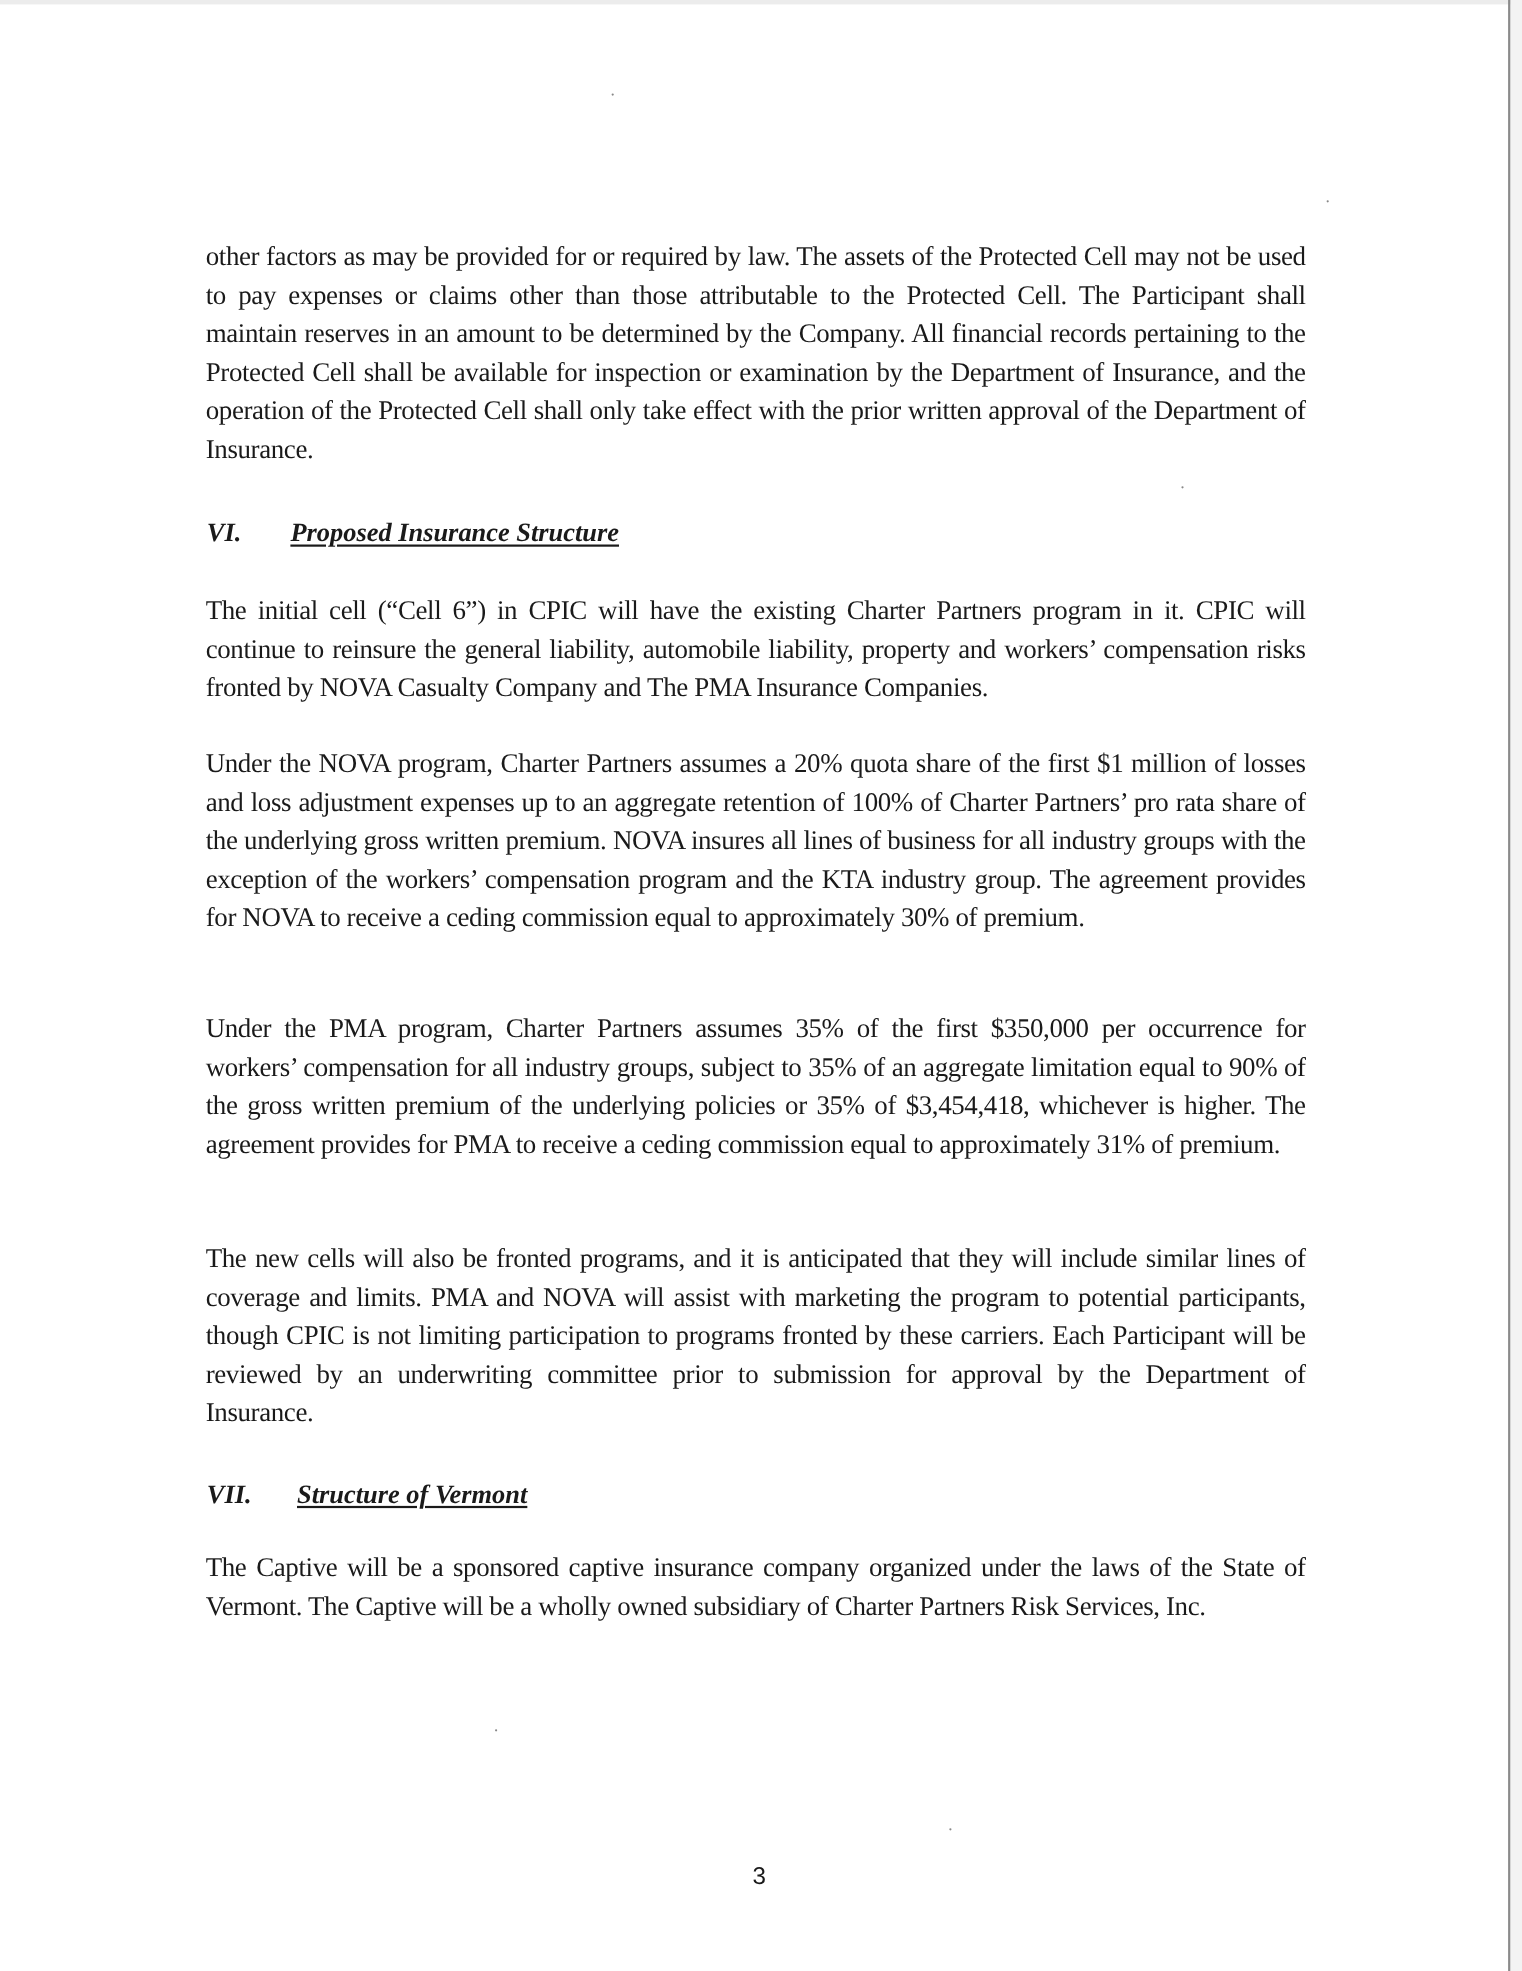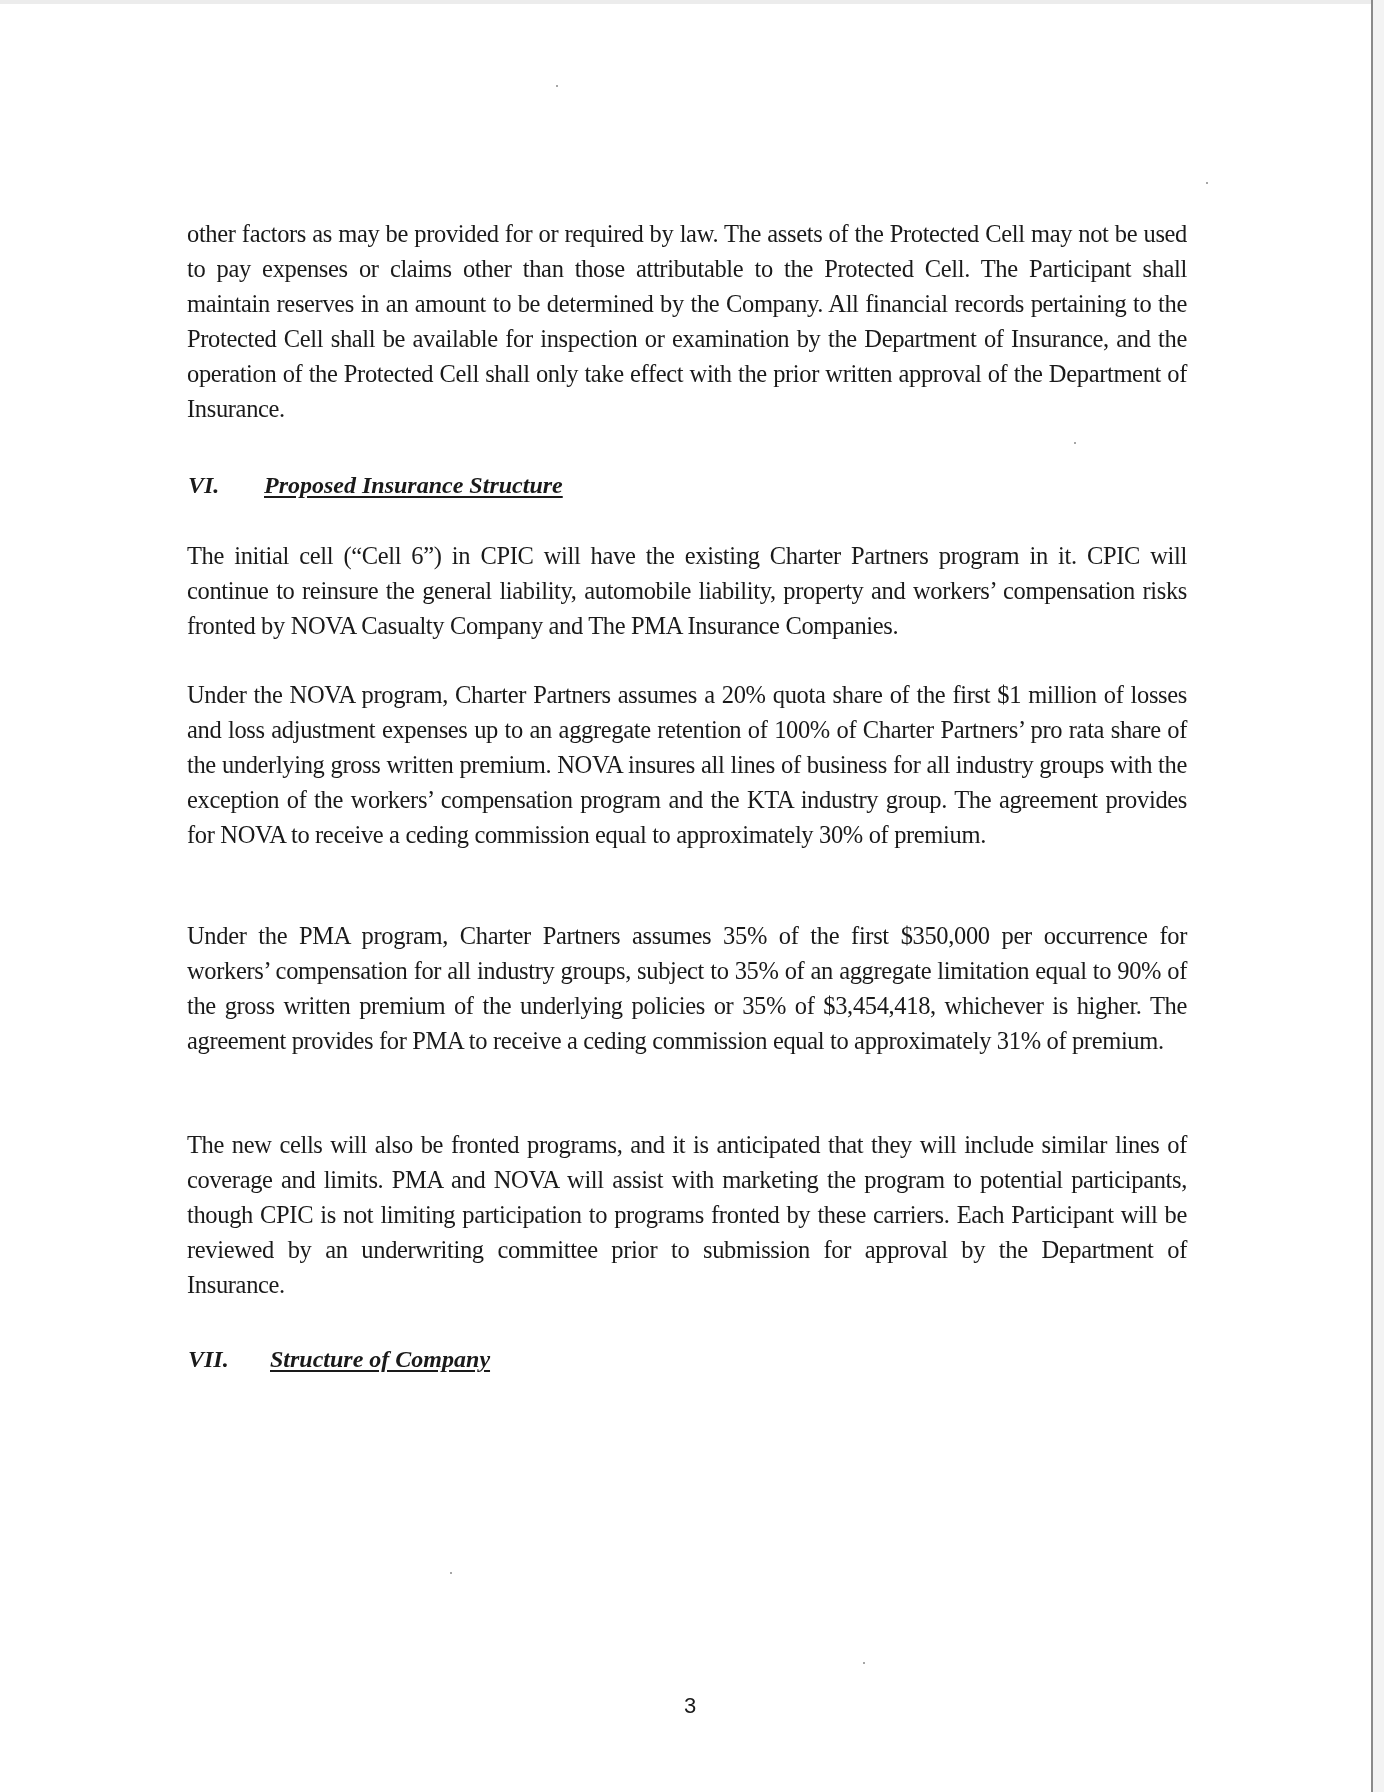--- a/index.html
+++ b/index.html
@@ -51,23 +51,24 @@
   <p class="para" style="top:538px;">The initial cell (“Cell 6”) in CPIC will have the existing Charter Partners program in it.  CPIC will continue to reinsure the general liability, automobile liability, property and workers’ compensation risks fronted by NOVA Casualty Company and The PMA Insurance Companies.</p>
 
   <p class="para" style="top:677px;">Under the NOVA program, Charter Partners assumes a 20% quota share of the first $1 million of losses and loss adjustment expenses up to an aggregate retention of 100% of Charter Partners’ pro rata share of the underlying gross written premium.  NOVA insures all lines of business for all industry groups with the exception of the workers’ compensation program and the KTA industry group.  The agreement provides for NOVA to receive a ceding commission equal to approximately 30% of premium.</p>
 
   <p class="para" style="top:918px;">Under the PMA program, Charter Partners assumes 35% of the first $350,000 per occurrence for workers’ compensation for all industry groups, subject to 35% of an aggregate limitation equal to 90% of the gross written premium of the underlying policies or 35% of $3,454,418, whichever is higher. The agreement provides for PMA to receive a ceding commission equal to approximately 31% of premium.</p>
 
   <p class="para" style="top:1127px;">The new cells will also be fronted programs, and it is anticipated that they will include similar lines of coverage and limits.  PMA and NOVA will assist with marketing the program to potential participants, though CPIC is not limiting participation to programs fronted by these carriers.  Each Participant will be reviewed by an underwriting committee prior to submission for approval by the Department of Insurance.</p>
 
   <h2 class="heading" style="top:1344px;">
     <span class="num">VII.</span>
-    <span class="title" style="left:82px;">Structure of Company</span>
+    <span class="title" style="left:82px;">Structure of Vermont</span>
   </h2>
 
+  <p class="para" style="top:1408px;">The Captive will be a sponsored captive insurance company organized under the laws of the State of Vermont. The Captive will be a wholly owned subsidiary of Charter Partners Risk Services, Inc.</p>
 
   <div class="page-num">3</div>
 
   <div class="speck" style="left:544px; top:85px;"></div>
   <div class="speck" style="left:1194px; top:182px;"></div>
   <div class="speck" style="left:1062px; top:442px;"></div>
   <div class="speck" style="left:438px; top:1572px;"></div>
   <div class="speck" style="left:851px; top:1662px;"></div>
 </div>
 

